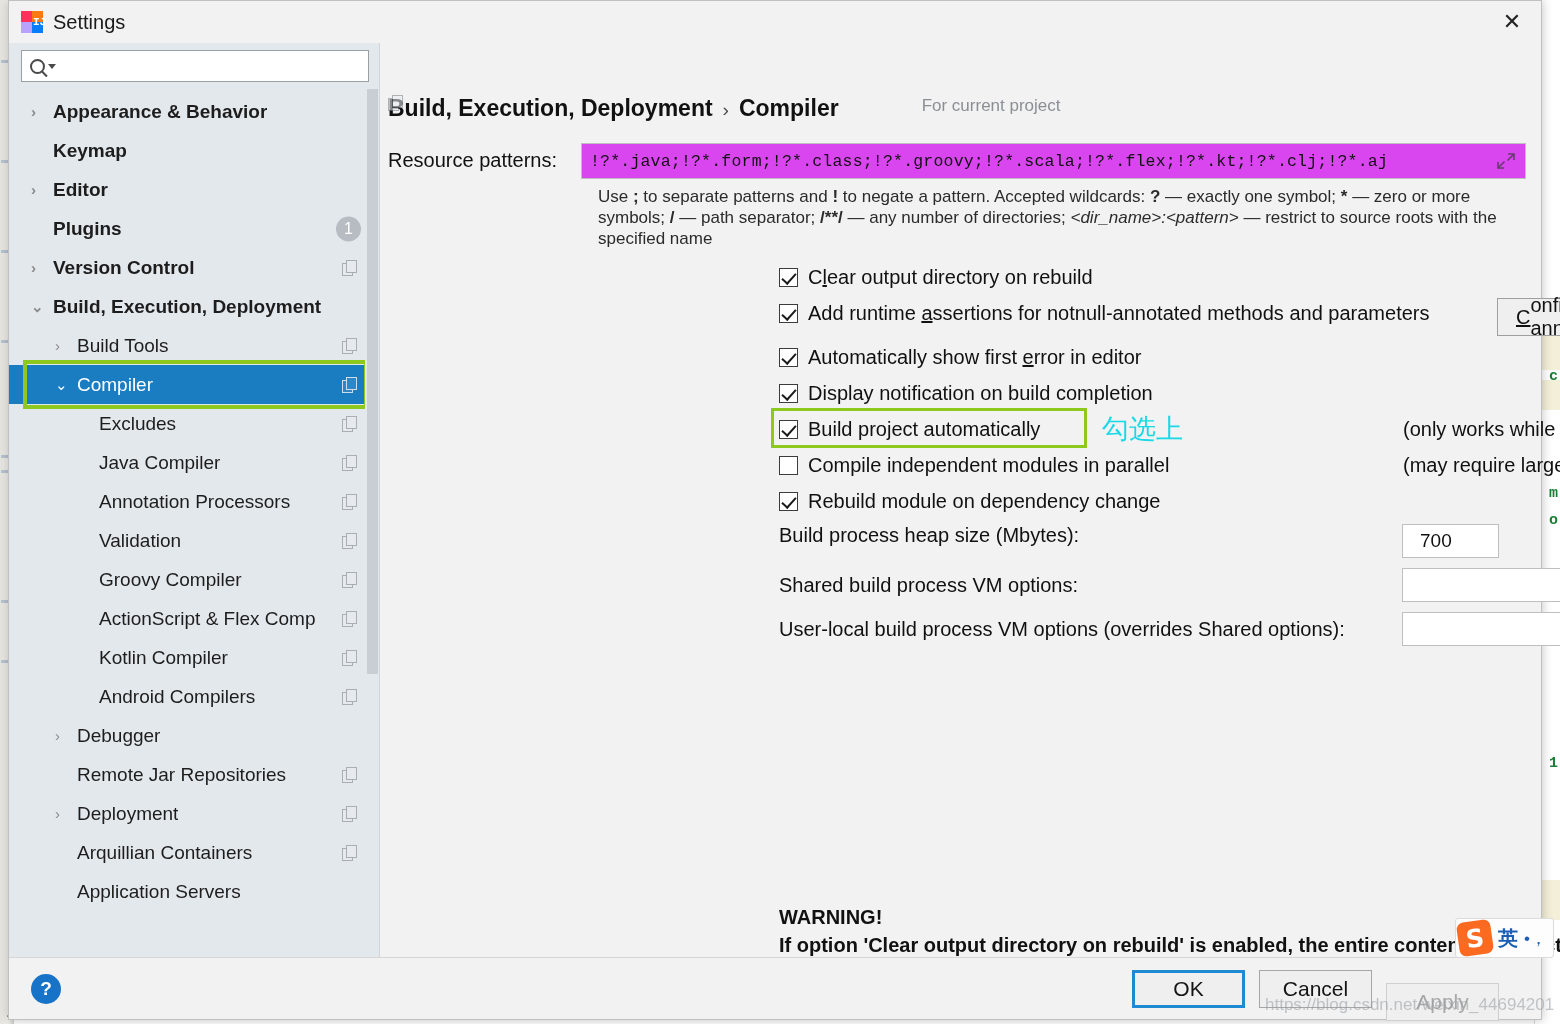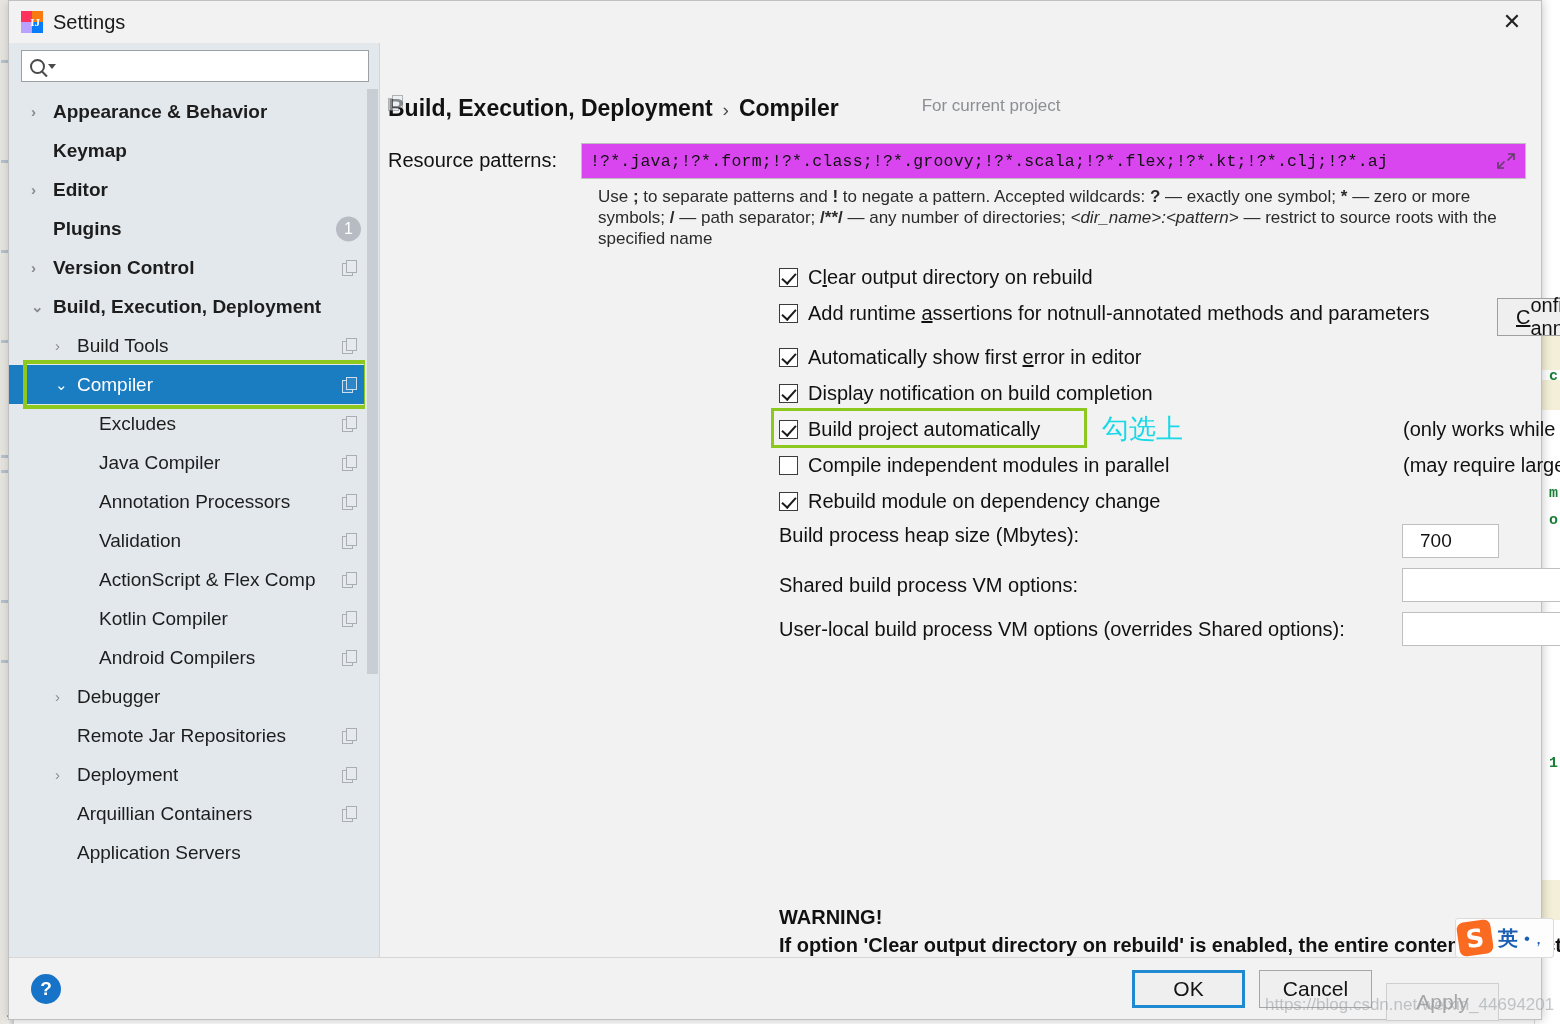--- a/index.html
+++ b/index.html
@@ -62,21 +62,21 @@
   }
   #app-icon {
     width: 22px; height: 22px; margin-left: 12px; margin-right: 10px;
     position: relative; flex: none;
   }
   #app-icon .q1 { position:absolute; left:0; top:0; width:11px; height:11px; background:#fe315d; }
   #app-icon .q2 { position:absolute; right:0; top:0; width:11px; height:11px; background:#f97a12; }
   #app-icon .q3 { position:absolute; left:0; bottom:0; width:11px; height:11px; background:#b9a1ff; }
   #app-icon .q4 { position:absolute; right:0; bottom:0; width:11px; height:11px; background:#087cfa; }
   #app-icon .ij { position:absolute; inset:3px; color:#fff; font-size:11px; font-weight:bold;
-                  font-family:Liberation Serif, serif; line-height:16px; text-align:right; }
+                  font-family:Liberation Mono, monospace; line-height:16px; text-align:left;margin-left:9px; }
   #title-text { font-size: 20px; color: #1a1a1a; }
   #close-btn {
     position: absolute; right: 0; top: 0; width: 58px; height: 42px;
     display: flex; align-items: center; justify-content: center;
     font-size: 22px; color: #222; cursor: default;
   }
 
   
   #dialog-body { flex: 1; display: flex; min-height: 0; }
 
@@ -442,20 +442,28 @@
           <div class="tree-item lvl2">
             <span class="tree-arrow none">›</span>
             <span class="tree-label">Validation</span>
             <span class="copy-icon">
               <span class="b"></span>
               <span class="f"></span>
             </span>
           </div>
           <div class="tree-item lvl2">
             <span class="tree-arrow none">›</span>
+            <span class="tree-label">Groovy Compiler</span>
+            <span class="copy-icon">
+              <span class="b"></span>
+              <span class="f"></span>
+            </span>
+          </div>
+          <div class="tree-item lvl2">
+            <span class="tree-arrow none">›</span>
             <span class="tree-label">ActionScript &amp; Flex Comp</span>
             <span class="copy-icon">
               <span class="b"></span>
               <span class="f"></span>
             </span>
           </div>
           <div class="tree-item lvl2">
             <span class="tree-arrow none">›</span>
             <span class="tree-label">Kotlin Compiler</span>
             <span class="copy-icon">

